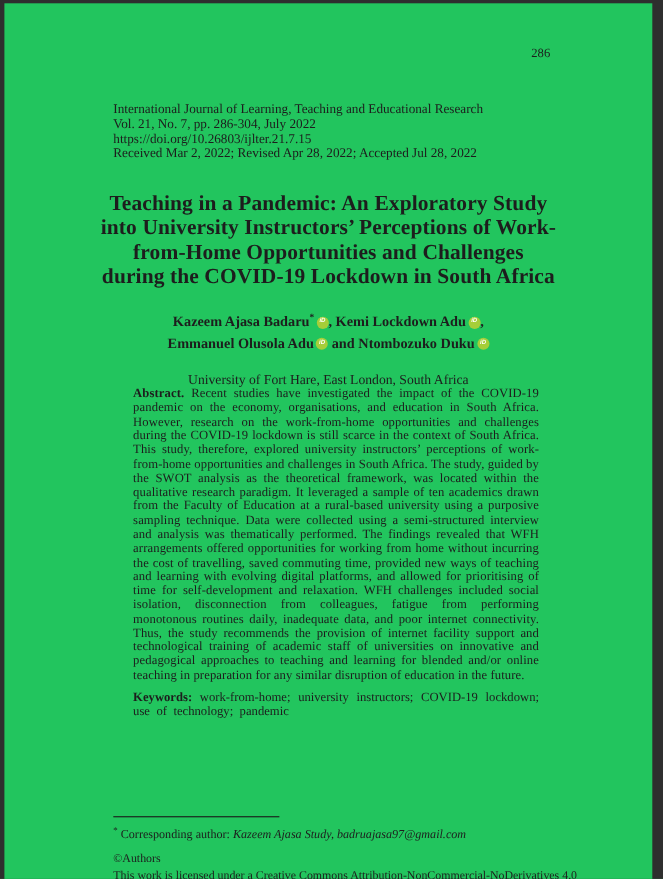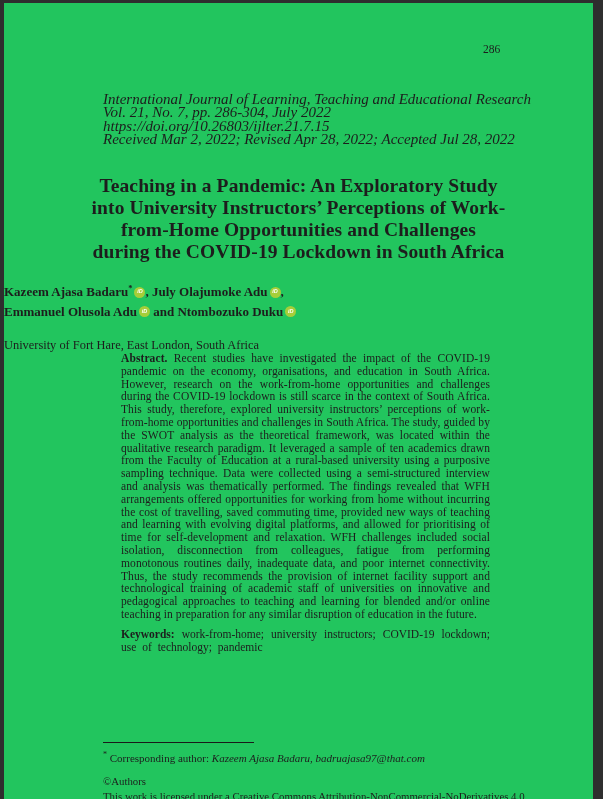--- a/index.html
+++ b/index.html
@@ -17,34 +17,34 @@
     width: 589px; height: 796px;
     background: #22c55e;
     overflow: hidden;
   }
   .pagenum {
     position: absolute; top: 40px; left: 479px;
     font-size: 11.5px;
   }
   .jinfo {
     position: absolute; top: 90px; left: 99px; right: 70px;
-    font-style: italic;
-    font-size: 15px; line-height: 13.3px;
+    font-size: 12px; line-height: 13.3px;
     white-space: nowrap;
   }
   .jinfo .doi { color: #1d1d1d; text-decoration: none; margin-top: 37px; }
   .title {
     position: absolute; top: 172px; left: 20px; right: 20px;
     text-align: center;
     font-size: 19.5px; line-height: 22px;
     font-weight: 700;
     letter-spacing: 0.1px;
   }
   .authors {
     position: absolute; top: 276px; left: 0; right: 0;
+    text-align: center;
     font-size: 13px; line-height: 19.5px;
     font-weight: bold;
   }
   .authors sup { font-size: 8.5px; }
   .orcid {
     display: inline-flex;
     align-items: center; justify-content: center;
     width: 11px; height: 11px;
     border-radius: 50%;
     background: #a6ce39;
@@ -107,40 +107,40 @@
   <div class="title">
     <div>Teaching in a Pandemic: An Exploratory Study</div>
     <div>into University Instructors’ Perceptions of Work-</div>
     <div>from-Home Opportunities and Challenges</div>
     <div>during the COVID-19 Lockdown in South Africa</div>
   </div>
 
   <div class="authors">
     <div><span>Kazeem Ajasa Badaru</span><sup>*</sup><span class="orcid">
           <span>iD</span>
-        </span><span>, </span><span>July Olajumoke Adu</span><span class="orcid">
+        </span><span>, </span><span>Kemi Lockdown Adu</span><span class="orcid">
           <span>iD</span>
         </span><span>,</span></div>
     <div><span>Emmanuel Olusola Adu</span><span class="orcid">
           <span>iD</span>
         </span><span> and </span><span>Ntombozuko Duku</span><span class="orcid">
           <span>iD</span>
         </span></div>
     <div class="affil">University of Fort Hare, East London, South Africa</div>
   </div>
 
   <div class="abswrap">
     <p class="abstract"><b>Abstract.</b> <span>Recent studies have investigated the impact of the COVID-19 pandemic on the economy, organisations, and education in South Africa. However, research on the work-from-home opportunities and challenges during the COVID-19 lockdown is still scarce in the context of South Africa. This study, therefore, explored university instructors’ perceptions of work-from-home opportunities and challenges in South Africa. The study, guided by the SWOT analysis as the theoretical framework, was located within the qualitative research paradigm. It leveraged a sample of ten academics drawn from the Faculty of Education at a rural-based university using a purposive sampling technique. Data were collected using a semi-structured interview and analysis was thematically performed. The findings revealed that WFH arrangements offered opportunities for working from home without incurring the cost of travelling, saved commuting time, provided new ways of teaching and learning with evolving digital platforms, and allowed for prioritising of time for self-development and relaxation. WFH challenges included social isolation, disconnection from colleagues, fatigue from performing monotonous routines daily, inadequate data, and poor internet connectivity. Thus, the study recommends the provision of internet facility support and technological training of academic staff of universities on innovative and pedagogical approaches to teaching and learning for blended and/or online teaching in preparation for any similar disruption of education in the future.</span></p>
     <p class="keywords"><b>Keywords:</b> <span>work-from-home; university instructors; COVID-19 lockdown; use of technology; pandemic</span></p>
   </div>
 
   <div class="footrule"></div>
 
   <div class="footnote">
-    <sup>*</sup> <span>Corresponding author:</span> <i>Kazeem Ajasa Badaru, badruajasa97@that.com</i>
+    <sup>*</sup> <span>Corresponding author:</span> <i>Kazeem Ajasa Study, badruajasa97@gmail.com</i>
   </div>
 
   <div class="footer">
     <div>©Authors</div>
     <div class="license">This work is licensed under a Creative Commons Attribution-NonCommercial-NoDerivatives 4.0</div>
   </div>
 
 </div>
 
 </body></html>

